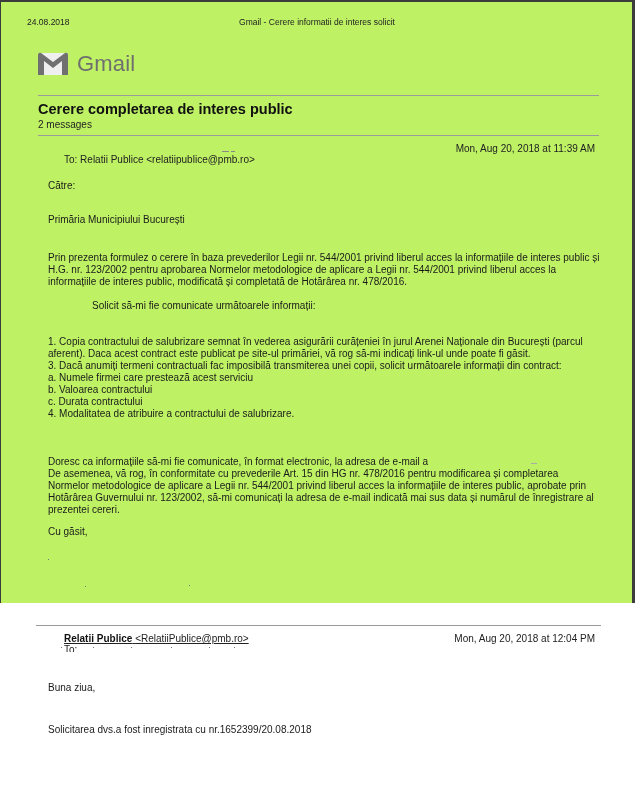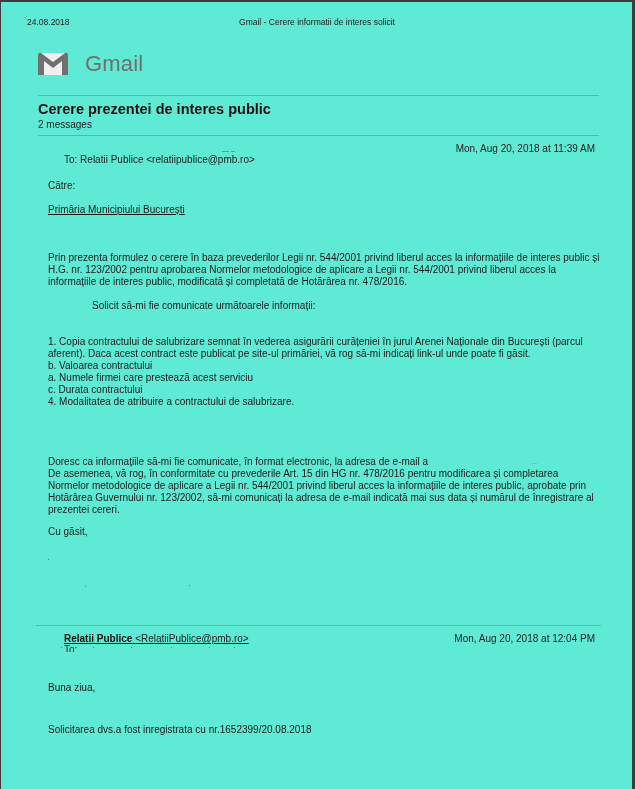--- a/index.html
+++ b/index.html
@@ -11,26 +11,26 @@
       width: 635px;
       height: 789px;
       overflow: hidden;
       position: relative;
       font-family: "Liberation Sans", sans-serif;
       color: #111;
     }
     .page-frame {
       position: absolute;
       left: 0; top: 0;
-      width: 635px; height: 789px;
+      width: 635px; height: 603px;
       box-sizing: border-box;
       border-top: 2px solid #3c3c3c;
       border-left: 1px solid #3c3c3c;
       border-right: 3px solid #3c3c3c;
-      background: #5eead4;
+      background: #bef264;
     }
     .print-header {
       position: absolute;
       top: 15px;
       left: 0;
       width: 632px;
       font-size: 8.5px;
       color: #222;
     }
     .print-date {
@@ -41,21 +41,21 @@
       position: absolute;
       left: 0; right: 0;
       text-align: center;
     }
     .gmail-logo {
       position: absolute;
       left: 36px;
       top: 50px;
       display: flex;
       align-items: center;
-      gap: 16px;
+      gap: 8px;
     }
     .gmail-logo svg { display: block; }
     .gmail-wordmark {
       font-size: 22px;
       color: #6f6f6f;
       letter-spacing: 0.2px;
       line-height: 1;
     }
     .hr {
       position: absolute;
@@ -129,47 +129,48 @@
       <svg width="32" height="24" viewBox="0 0 32 24">
         <rect x="1" y="1" width="30" height="22" rx="2" fill="#efefef"></rect>
         <path d="M1 3 L1 23 L7 23 L7 9 L16 16 L25 9 L25 23 L31 23 L31 3 Q31 0 28 1 L16 10 L4 1 Q1 0 1 3 Z" fill="#707070"></path>
       </svg>
     </span>
     <span class="gmail-wordmark">Gmail</span>
   </div>
 
   <div class="hr" style="top:93px;"></div>
 
-  <div class="thread-title">Cerere prezentei de interes public</div>
+  <div class="thread-title">Cerere completarea de interes public</div>
   <div class="thread-count">2 messages</div>
 
   <div class="hr" style="top:133px;"></div>
 
   <div>
     <div class="meta-date" style="top:141px;">Mon, Aug 20, 2018 at 11:39 AM</div>
     <div class="redact-mark" style="left:221px; top:149px; width:7px;"></div>
     <div class="redact-mark" style="left:230px; top:149px; width:4px;"></div>
     <div class="meta-line" style="top:152px;">To: Relatii Publice &lt;relatiipublice@pmb.ro&gt;</div>
 
     <div class="body-block" style="top:178px;">
       <p>Către:</p>
     </div>
-    <div class="body-block" style="top:202px;text-decoration:underline;">
+    <div class="body-block" style="top:212px;">
       <p>Primăria Municipiului București</p>
     </div>
     <div class="body-block" style="top:250px; width:552px;">
       <p>Prin prezenta formulez o cerere în baza prevederilor Legii nr. 544/2001 privind liberul acces la informațiile  de interes public și H.G. nr. 123/2002 pentru aprobarea Normelor metodologice de aplicare a Legii nr. 544/2001 privind liberul acces la informațiile de interes public, modificată și completată de Hotărârea nr. 478/2016.</p>
     </div>
     <div class="body-block" style="top:298px;margin-left:44px;">
       <p>Solicit să-mi fie comunicate următoarele informații:</p>
     </div>
     <div class="body-block" style="top:334px; width:560px;">
       <p>1. Copia contractului de salubrizare semnat în vederea asigurării curățeniei în jurul Arenei Naționale din București (parcul aferent). Daca acest contract este publicat pe site-ul primăriei, vă rog să-mi indicați link-ul unde poate fi găsit.</p>
+      <p>3. Dacă anumiți termeni contractuali fac imposibilă transmiterea unei copii, solicit următoarele informații din contract:</p>
+      <p>a. Numele firmei care prestează acest serviciu</p>
       <p>b. Valoarea contractului</p>
-      <p>a. Numele firmei care prestează acest serviciu</p>
       <p>c. Durata contractului</p>
       <p>4. Modalitatea de atribuire a contractului de salubrizare.</p>
     </div>
     <div class="body-block" style="top:454px; width:552px;">
       <p>Doresc ca informațiile să-mi fie comunicate, în format electronic, la adresa de e-mail a</p>
       <p>De asemenea, vă rog, în conformitate cu prevederile Art. 15 din HG nr. 478/2016 pentru modificarea și completarea Normelor metodologice de aplicare a Legii nr. 544/2001 privind liberul acces la informațiile de interes public, aprobate prin Hotărârea Guvernului nr. 123/2002, să-mi comunicați la adresa de e-mail indicată mai sus data și numărul de înregistrare al prezentei cereri.</p>
     </div>
     <div class="redact-mark" style="left:530px; top:461px; width:6px; background:#aaa;"></div>
     <div class="body-block" style="top:524px;">
       <p>Cu găsit,</p>

